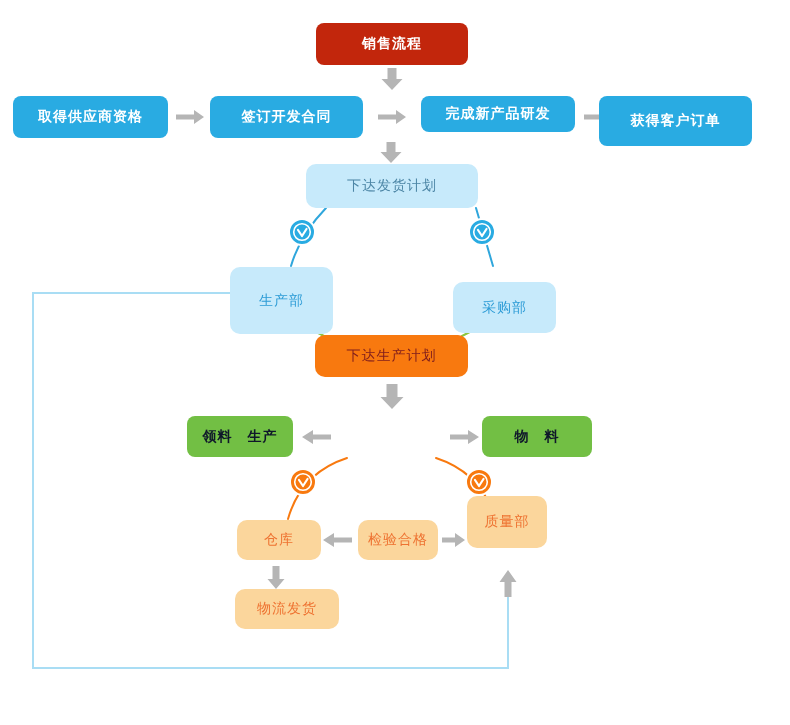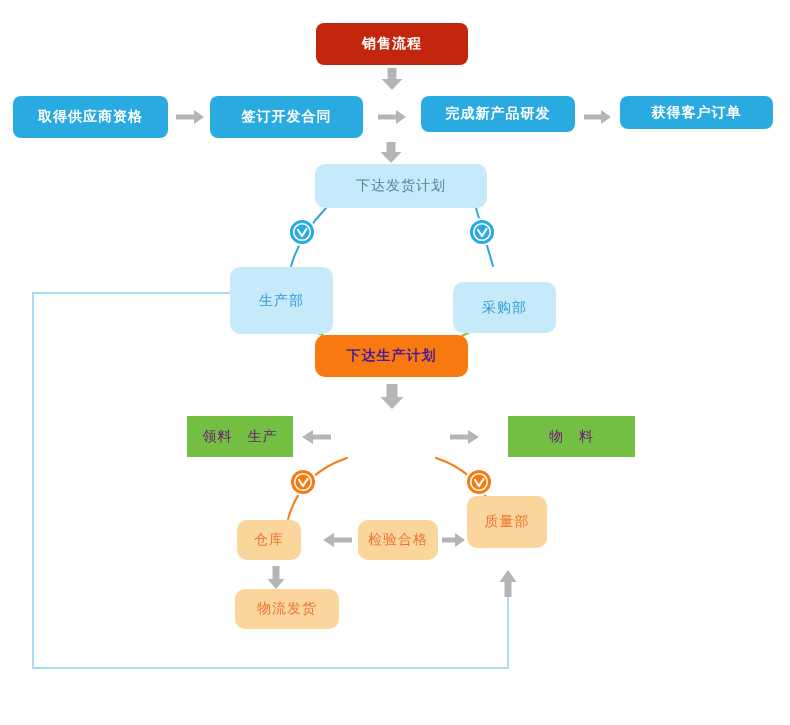--- a/index.html
+++ b/index.html
@@ -9,22 +9,22 @@
   }
   svg.wires { position:absolute; left:0; top:0; width:790px; height:725px; }
   .node {
     position:absolute; display:flex; align-items:center; justify-content:center;
     font-size:14px; letter-spacing:1px; box-sizing:border-box; white-space:pre;
   }
   .red   { background:var(--red);   color:#fff; font-weight:bold; border-radius:8px; }
   .blue  { background:var(--blue);  color:#fff; font-weight:bold; border-radius:8px; }
   .lightblue { background:var(--light-blue-fill); color:var(--light-blue-text); border-radius:10px; }
   .dept  { color:var(--dept-text); }
-  .orangebox { background:var(--orange); color:#4c1d95; font-weight:bold; border-radius:10px;text-align:center; }
-  .greenbox  { background:var(--green);  color:#701a75; font-weight:normal; border-radius:0; }
+  .orangebox { background:var(--orange); color:#7f1d1d; font-weight:normal; border-radius:10px;text-align:center; }
+  .greenbox  { background:var(--green);  color:#0f172a; font-weight:bold; border-radius:8px; }
   .tan   { background:var(--tan-fill); color:var(--tan-text); border-radius:10px; }
 
   .gray-arrow { fill:var(--arrow-gray); }
   .blue-curve { stroke:var(--line-blue); stroke-width:2; fill:none; stroke-linecap:round; }
   .green-line { stroke:var(--line-green); stroke-width:2; fill:none; stroke-linecap:round; }
   .orange-curve { stroke:var(--orange); stroke-width:2; fill:none; stroke-linecap:round; }
   .feedback-line { stroke:var(--feedback-blue); stroke-width:2; fill:none; }
   .clock-blue .clock-body { fill:var(--blue); }
   .clock-orange .clock-body { fill:var(--orange); }
   .clock-ring { fill:none; stroke:#fff; stroke-width:1.6; }
@@ -84,31 +84,31 @@
       <circle class="clock-ring" r="8.3"></circle>
       <path class="clock-hands" d="M-4,-2 L0,4 L4.5,-3"></path>
     </g>
   </svg>
 
   <div class="node red" style="left:316px;top:23px;width:152px;height:42px">销售流程</div>
 
   <div class="node blue" style="left:13px;top:96px;width:155px;height:42px">取得供应商资格</div>
   <div class="node blue" style="left:210px;top:96px;width:153px;height:42px">签订开发合同</div>
   <div class="node blue" style="left:421px;top:96px;width:154px;height:36px">完成新产品研发</div>
-  <div class="node blue" style="left:620px;top:96px;width:153px;height:33px">获得客户订单</div>
+  <div class="node blue" style="left:599px;top:96px;width:153px;height:50px">获得客户订单</div>
 
-  <div class="node lightblue" style="left:315px;top:164px;width:172px;height:44px">下达发货计划</div>
+  <div class="node lightblue" style="left:306px;top:164px;width:172px;height:44px">下达发货计划</div>
 
   <div class="node lightblue dept" style="left:230px;top:267px;width:103px;height:67px">生产部</div>
   <div class="node lightblue dept" style="left:453px;top:282px;width:103px;height:51px">采购部</div>
 
   <div class="node orangebox" style="left:315px;top:335px;width:153px;height:42px">下达生产计划</div>
 
   <div class="node greenbox" style="left:187px;top:416px;width:106px;height:41px">领料　生产</div>
-  <div class="node greenbox" style="left:508px;top:416px;width:127px;height:41px">物　料</div>
+  <div class="node greenbox" style="left:482px;top:416px;width:110px;height:41px">物　料</div>
 
-  <div class="node tan" style="left:237px;top:520px;width:64px;height:40px">仓库</div>
+  <div class="node tan" style="left:237px;top:520px;width:84px;height:40px">仓库</div>
   <div class="node tan" style="left:358px;top:520px;width:80px;height:40px">检验合格</div>
   <div class="node tan" style="left:467px;top:496px;width:80px;height:52px">质量部</div>
 
   <div class="node tan" style="left:235px;top:589px;width:104px;height:40px">物流发货</div>
 
 </div>
 
 </body></html>

